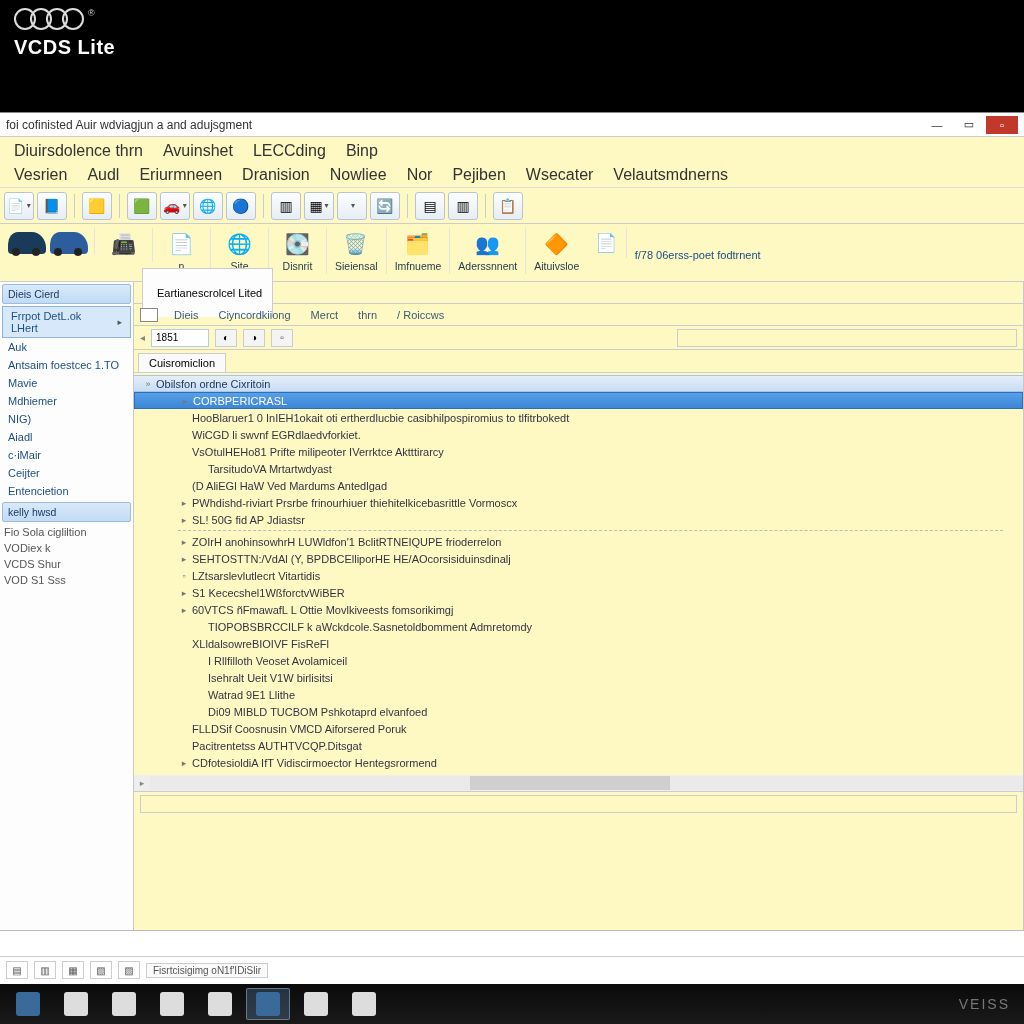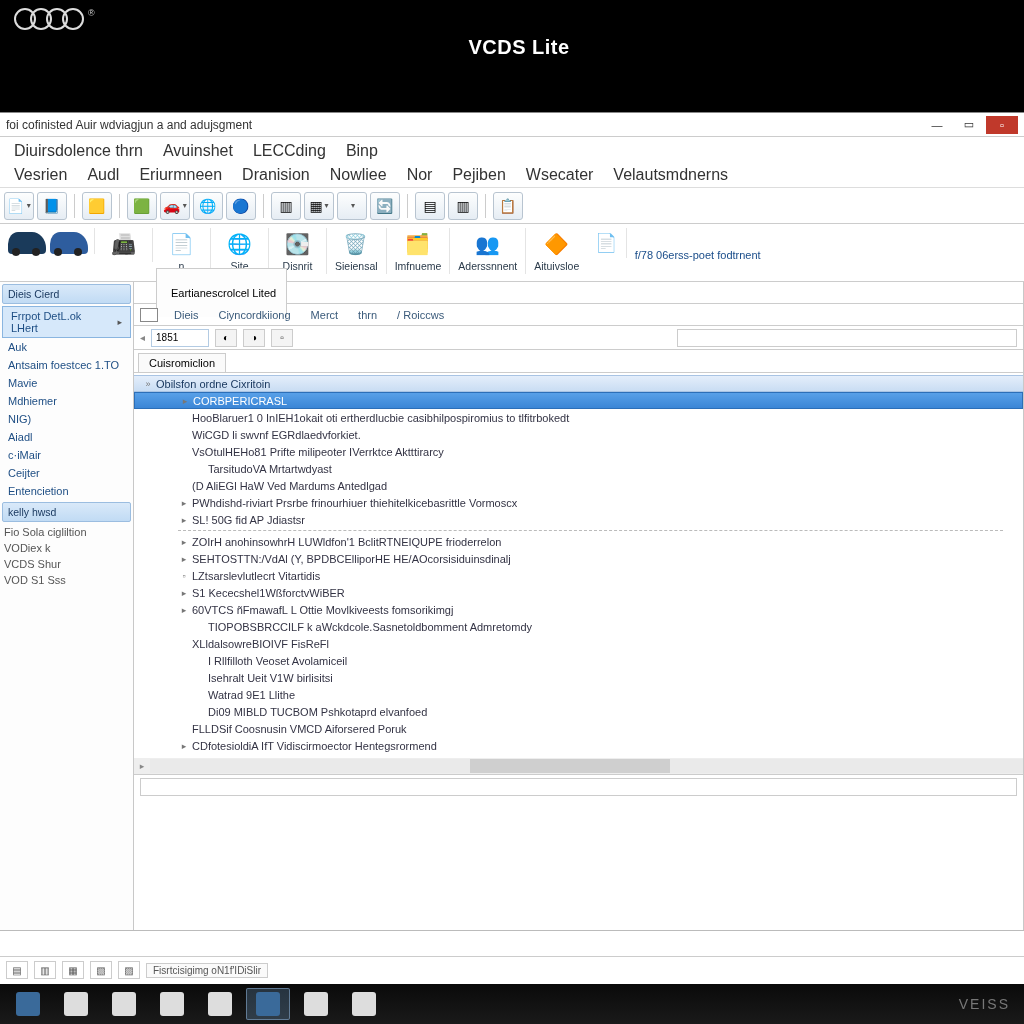--- a/index.html
+++ b/index.html
@@ -5,24 +5,24 @@
 * { margin: 0; padding: 0; box-sizing: border-box; font-family: "Segoe UI", Tahoma, sans-serif; }
 html, body { width: 1024px; height: 1024px; overflow: hidden; background: #000; }
 .screen { width: 1024px; height: 1024px; position: relative; }
 
 
 .banner { height: 112px; background: #000; color: #fff; padding: 8px 0 0 14px; }
 .audi-rings { display: flex; gap: -4px; margin-bottom: 2px; }
 .audi-rings span { width: 22px; height: 22px; border: 2px solid #ddd; border-radius: 50%; display: inline-block; margin-right: -6px; }
 .audi-rings span:last-child { margin-right: 0; }
 .reg { font-size: 9px; vertical-align: top; margin-left: 4px; color: #ccc; }
-.brand { font-size: 20px; font-weight: 600; letter-spacing: 0.5px; margin-top: 4px; text-align: center; }
-
-
-.window { position: absolute; top: 112px; left: 0; right: 0; bottom: 0; background: #ffffff; border-top: 1px solid #888; }
+.brand { font-size: 20px; font-weight: 600; letter-spacing: 0.5px; margin-top: 4px; }
+
+
+.window { position: absolute; top: 112px; left: 0; right: 0; bottom: 0; background: #fef9c3; border-top: 1px solid #888; }
 .titlebar { height: 24px; background: #fff; border-bottom: 1px solid #ccc; display: flex; align-items: center; padding: 0 6px; font-size: 12px; color: #333; }
 .titlebar .caps { flex: 1; }
 .winbtn { width: 30px; height: 18px; display: flex; align-items: center; justify-content: center; font-size: 11px; cursor: pointer; margin-left: 2px; }
 .winbtn.close { background: #c0392b; color: #fff; width: 32px; }
 
 
 .menubar { display: flex; flex-wrap: wrap; font-size: 16px; color: #333; padding: 2px 4px 0 4px; border-bottom: 1px solid #ddd; }
 .menubar .row { display: flex; width: 100%; }
 .menubar span { padding: 3px 10px; cursor: pointer; }
 
@@ -47,21 +47,21 @@
 .body { display: flex; height: calc(100% - 24px - 38px - 36px - 58px - 54px - 40px); }
 .sidebar { width: 134px; background: #fdfdfd; border-right: 1px solid #c8c8c8; font-size: 11px; overflow: hidden; }
 .sb-hdr { background: linear-gradient(#d9e9f9,#c1dbf4); border: 1px solid #9bbde0; border-radius: 2px; margin: 2px; padding: 3px 5px; font-size: 10.5px; color: #17365d; }
 .sb-item { padding: 3px 8px; color: #1e4e84; cursor: pointer; display: flex; justify-content: space-between; align-items: center; }
 .sb-item.sel { background: #d6e8fa; border: 1px solid #8ab5e0; margin: 0 2px; gap: 24px; }
 .sb-item .chev { font-size: 9px; color: #555; }
 .sb-plain { padding: 2px 4px; color: #555; }
 
 .main { flex: 1; display: flex; flex-direction: column; border-right: 1px solid #c8c8c8; }
 .crumb-tab { height: 22px; display: flex; align-items: center; font-size: 11px; border-bottom: 1px solid #ccc; }
-.crumb-tab .tab { padding: 18px 10px; border: 1px solid #ccc; border-bottom: none; background: #fdfdfd; margin-left: 22px; display: flex; align-items: center; gap: 4px; }
+.crumb-tab .tab { padding: 18px 10px; border: 1px solid #ccc; border-bottom: none; background: #fdfdfd; margin-left: 8px; display: flex; align-items: center; gap: 4px; }
 .subtabs { height: 22px; display: flex; align-items: center; font-size: 11px; border-bottom: 1px solid #ccc; gap: 4px; padding-left: 6px; color: #3a5a7a; }
 .subtabs span { padding: 2px 8px; cursor: pointer; }
 .subtabs .docico { width: 12px; height: 14px; border: 1px solid #888; background: #fff; display: inline-block; margin-right: 4px; }
 
 .filterrow { height: 24px; border-bottom: 1px solid #ccc; display: flex; align-items: center; padding: 0 6px; gap: 6px; }
 .filterrow .arrow { font-size: 10px; color: #888; }
 .filterrow input { width: 58px; height: 18px; border: 1px solid #b3cbe3; font-size: 10px; padding: 0 4px; background: #fff; }
 .filterrow .widg { width: 22px; height: 18px; border: 1px solid #ccc; background: #f4f4f4; display: flex; align-items: center; justify-content: center; font-size: 10px; }
 .filterrow .spacer { flex: 1; }
 .filterrow .rightbox { width: 340px; height: 18px; border: 1px solid #ccc; }
@@ -352,20 +352,24 @@
                 </div>
                 <div class="trow ind3">
                   <span class="tw"></span>
                   <span class="txt">Di09 MIBLD TUCBOM Pshkotaprd elvanfoed</span>
                 </div>
                 <div class="trow ind2">
                   <span class="tw"></span>
                   <span class="txt">FLLDSif Coosnusin VMCD Aiforsered Poruk</span>
                 </div>
                 <div class="trow ind2">
+                  <span class="tw"></span>
+                  <span class="txt">Pacitrentetss AUTHTVCQP.Ditsgat</span>
+                </div>
+                <div class="trow ind2">
                   <span class="tw">▸</span>
                   <span class="txt">CDfotesioldiA IfT Vidiscirmoector Hentegsrormend</span>
                 </div>
               </div>
         </div>
         <div class="hscroll">
           <div class="tr">▸</div>
           <div class="track">
                 <div class="thumb"></div>
               </div>

